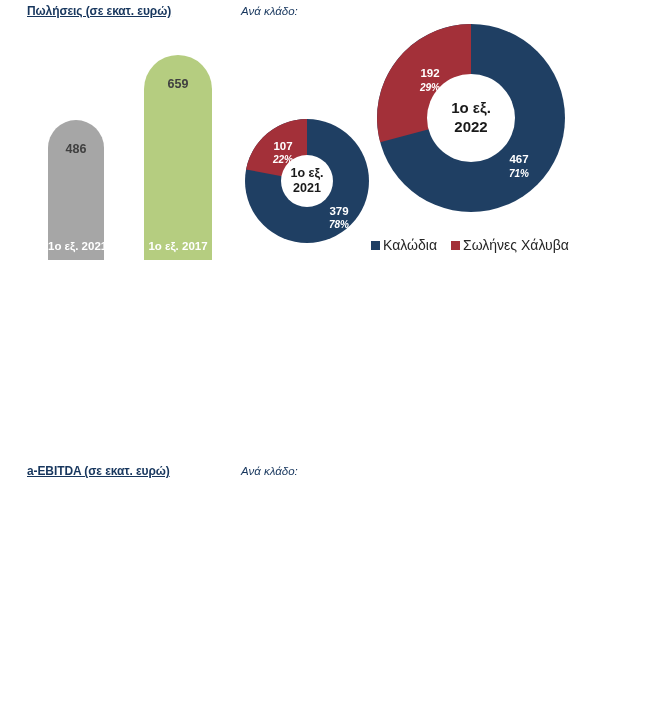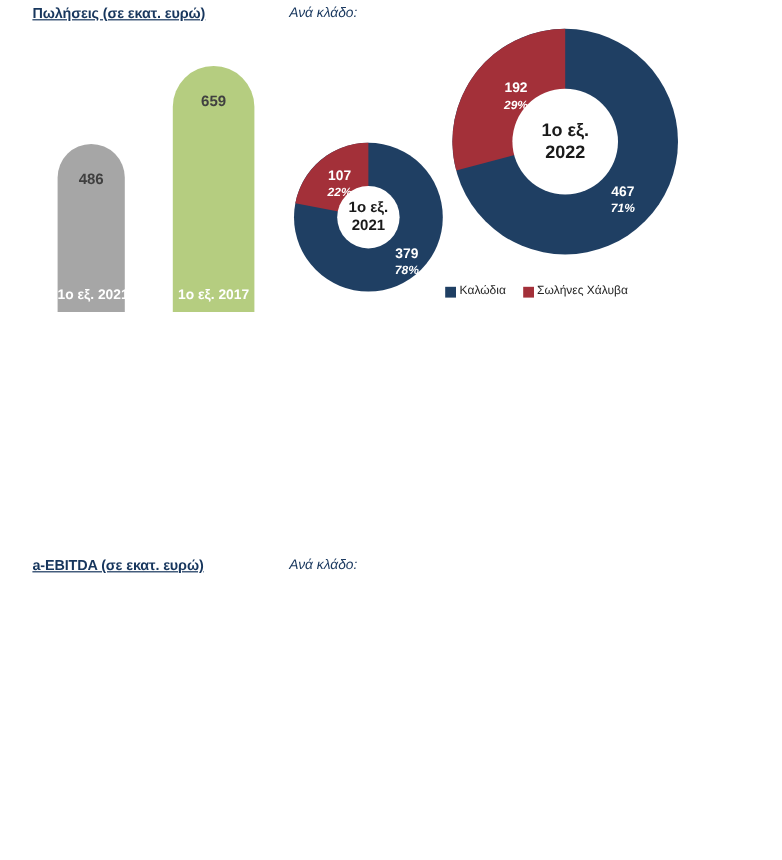--- a/index.html
+++ b/index.html
@@ -95,21 +95,21 @@
     text-anchor: middle;
     font-family: "Liberation Sans", sans-serif;
   }
 
   
   .legend {
     position: absolute;
     display: flex;
     align-items: center;
     gap: 14px;
-    font-size: 10px;
+    font-size: 14px;
     color: #262626;
     white-space: nowrap;
   }
   .legend-item { display: flex; align-items: center; gap: 3px; }
   .legend-swatch {
     width: 9px; height: 9px; display: inline-block; flex: 0 0 auto;
   }
   .legend-label { line-height: 1; }
 </style>
 </head>

